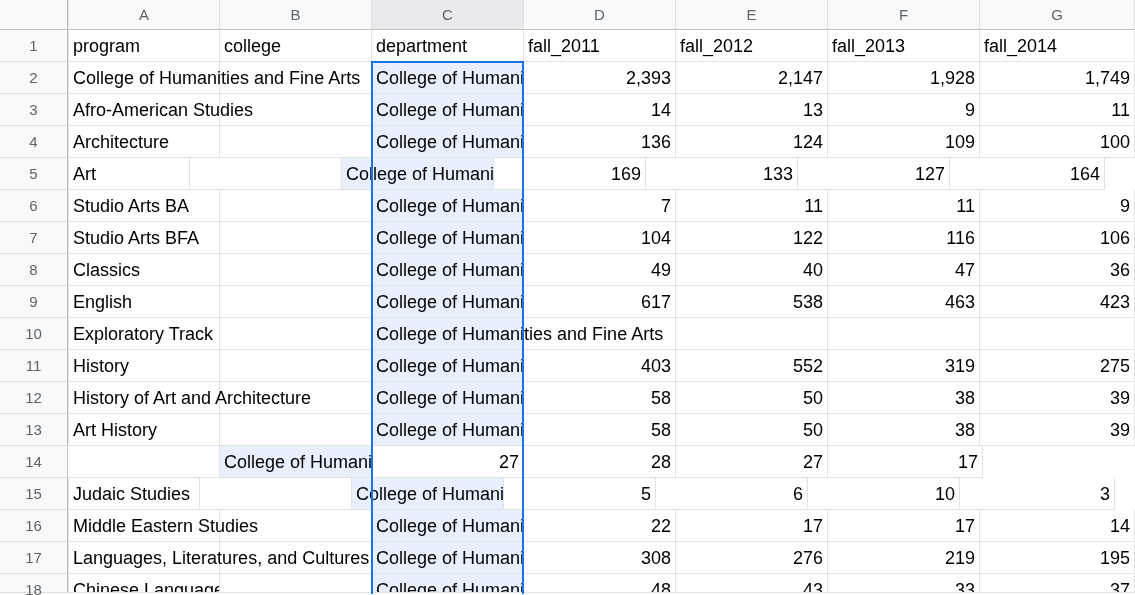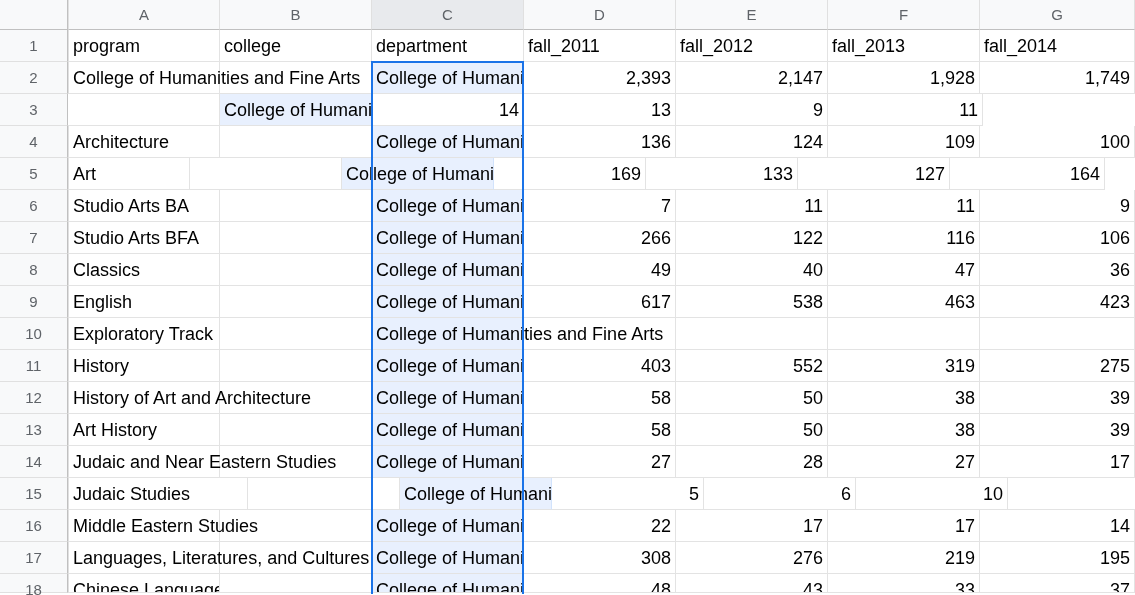--- a/index.html
+++ b/index.html
@@ -146,20 +146,21 @@
       <div class="row">
         <div class="cell first-col" style="overflow: visible; z-index: 1; width: 152px;">College of Humanities and Fine Arts</div>
         <div class="cell" style="background: transparent; position: relative; z-index: 0; width: 152px;"></div>
         <div class="cell sel clip" style="z-index: 2; width: 152px;">College of Humanities and Fine Arts</div>
         <div class="cell num" style="z-index: 3; position: relative; width: 152px;">2,393</div>
         <div class="cell num" style="z-index: 3; position: relative; width: 152px;">2,147</div>
         <div class="cell num" style="z-index: 3; position: relative; width: 152px;">1,928</div>
         <div class="cell num" style="z-index: 3; position: relative; width: 155px;">1,749</div>
       </div>
       <div class="row">
+        <div class="cell first-col" style="overflow: visible; z-index: 1; width: 152px;">Afro-American Studies</div>
         <div class="cell" style="background: transparent; position: relative; z-index: 0; width: 152px;"></div>
         <div class="cell sel clip" style="z-index: 2; width: 152px;">College of Humanities and Fine Arts</div>
         <div class="cell num" style="z-index: 3; position: relative; width: 152px;">14</div>
         <div class="cell num" style="z-index: 3; position: relative; width: 152px;">13</div>
         <div class="cell num" style="z-index: 3; position: relative; width: 152px;">9</div>
         <div class="cell num" style="z-index: 3; position: relative; width: 155px;">11</div>
       </div>
       <div class="row">
         <div class="cell first-col" style="overflow: visible; z-index: 1; width: 152px;">Architecture</div>
         <div class="cell" style="background: transparent; position: relative; z-index: 0; width: 152px;"></div>
@@ -184,21 +185,21 @@
         <div class="cell sel clip" style="z-index: 2; width: 152px;">College of Humanities and Fine Arts</div>
         <div class="cell num" style="z-index: 3; position: relative; width: 152px;">7</div>
         <div class="cell num" style="z-index: 3; position: relative; width: 152px;">11</div>
         <div class="cell num" style="z-index: 3; position: relative; width: 152px;">11</div>
         <div class="cell num" style="z-index: 3; position: relative; width: 155px;">9</div>
       </div>
       <div class="row">
         <div class="cell first-col" style="overflow: visible; z-index: 1; width: 152px;">Studio Arts BFA</div>
         <div class="cell" style="background: transparent; position: relative; z-index: 0; width: 152px;"></div>
         <div class="cell sel clip" style="z-index: 2; width: 152px;">College of Humanities and Fine Arts</div>
-        <div class="cell num" style="z-index: 3; position: relative; width: 152px;">266</div>
+        <div class="cell num" style="z-index: 3; position: relative; width: 152px;">104</div>
         <div class="cell num" style="z-index: 3; position: relative; width: 152px;">122</div>
         <div class="cell num" style="z-index: 3; position: relative; width: 152px;">116</div>
         <div class="cell num" style="z-index: 3; position: relative; width: 155px;">106</div>
       </div>
       <div class="row">
         <div class="cell first-col" style="overflow: visible; z-index: 1; width: 152px;">Classics</div>
         <div class="cell" style="background: transparent; position: relative; z-index: 0; width: 152px;"></div>
         <div class="cell sel clip" style="z-index: 2; width: 152px;">College of Humanities and Fine Arts</div>
         <div class="cell num" style="z-index: 3; position: relative; width: 152px;">49</div>
         <div class="cell num" style="z-index: 3; position: relative; width: 152px;">40</div>
@@ -244,30 +245,29 @@
       <div class="row">
         <div class="cell first-col" style="overflow: visible; z-index: 1; width: 152px;">Art History</div>
         <div class="cell" style="background: transparent; position: relative; z-index: 0; width: 152px;"></div>
         <div class="cell sel clip" style="z-index: 2; width: 152px;">College of Humanities and Fine Arts</div>
         <div class="cell num" style="z-index: 3; position: relative; width: 152px;">58</div>
         <div class="cell num" style="z-index: 3; position: relative; width: 152px;">50</div>
         <div class="cell num" style="z-index: 3; position: relative; width: 152px;">38</div>
         <div class="cell num" style="z-index: 3; position: relative; width: 155px;">39</div>
       </div>
       <div class="row">
-        <div class="cell first-col" style="overflow: visible; z-index: 1; width: 152px;">Judaic and Near Eastern Studies</div>
         <div class="cell" style="background: transparent; position: relative; z-index: 0; width: 152px;"></div>
         <div class="cell sel clip" style="z-index: 2; width: 152px;">College of Humanities and Fine Arts</div>
         <div class="cell num" style="z-index: 3; position: relative; width: 152px;">27</div>
         <div class="cell num" style="z-index: 3; position: relative; width: 152px;">28</div>
         <div class="cell num" style="z-index: 3; position: relative; width: 152px;">27</div>
         <div class="cell num" style="z-index: 3; position: relative; width: 155px;">17</div>
       </div>
       <div class="row">
-        <div class="cell first-col" style="overflow: visible; z-index: 1; width: 180px;">Judaic Studies</div>
+        <div class="cell first-col" style="overflow: visible; z-index: 1; width: 132px;">Judaic Studies</div>
         <div class="cell" style="background: transparent; position: relative; z-index: 0; width: 152px;"></div>
         <div class="cell sel clip" style="z-index: 2; width: 152px;">College of Humanities and Fine Arts</div>
         <div class="cell num" style="z-index: 3; position: relative; width: 152px;">5</div>
         <div class="cell num" style="z-index: 3; position: relative; width: 152px;">6</div>
         <div class="cell num" style="z-index: 3; position: relative; width: 152px;">10</div>
         <div class="cell num" style="z-index: 3; position: relative; width: 155px;">3</div>
       </div>
       <div class="row">
         <div class="cell first-col" style="overflow: visible; z-index: 1; width: 152px;">Middle Eastern Studies</div>
         <div class="cell" style="background: transparent; position: relative; z-index: 0; width: 152px;"></div>

